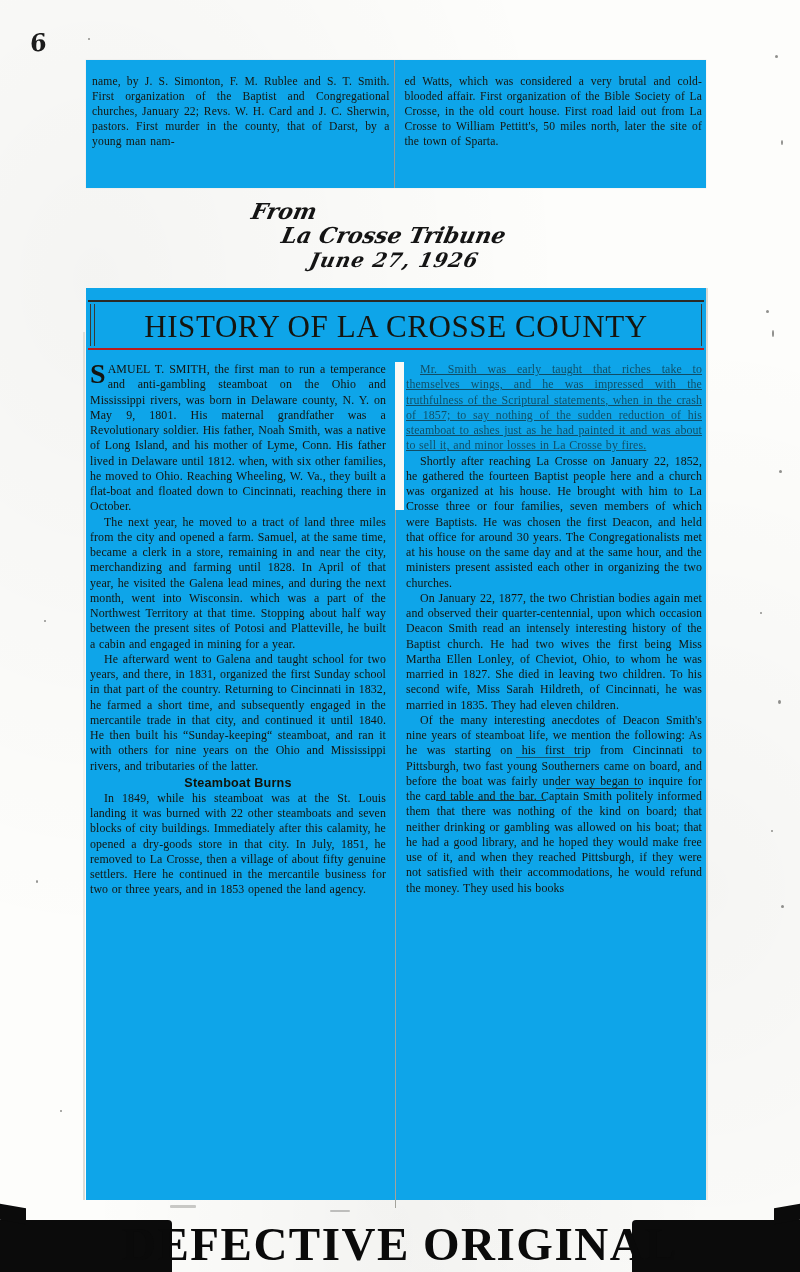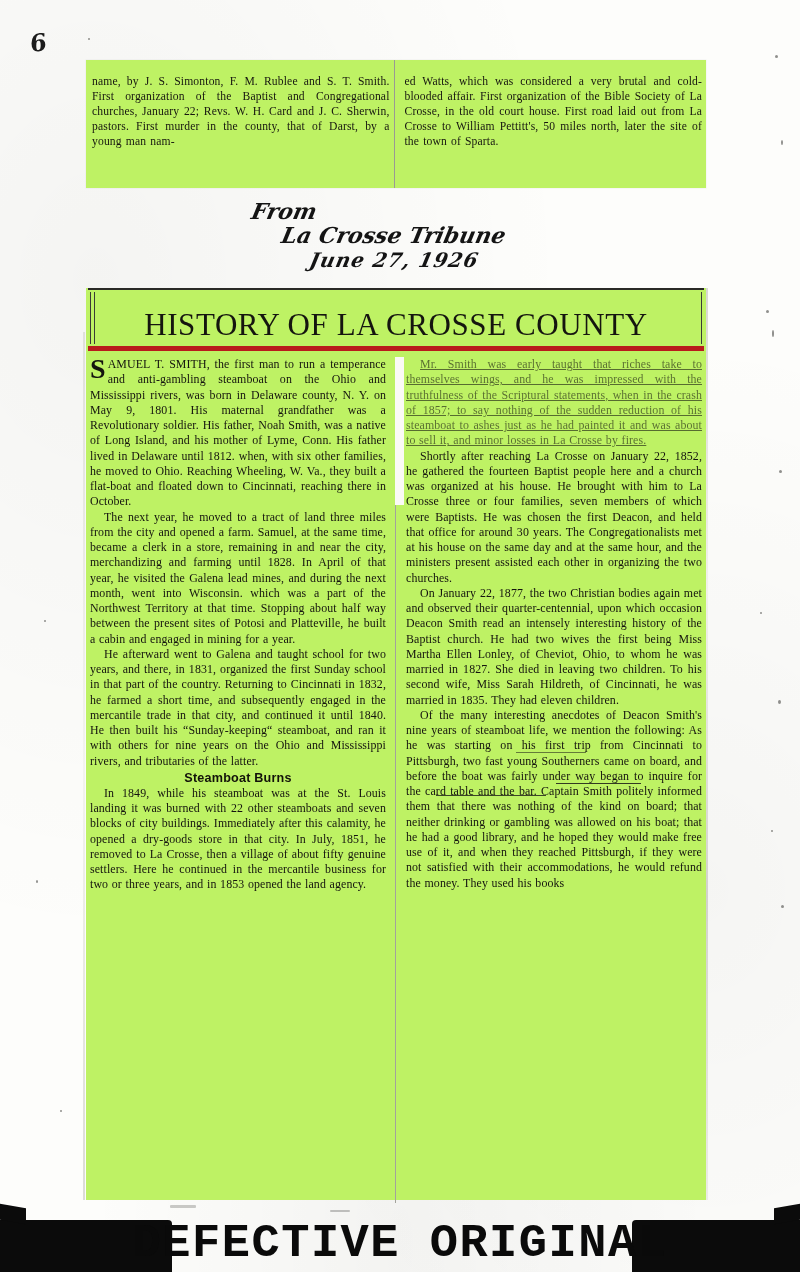--- a/index.html
+++ b/index.html
@@ -34,21 +34,21 @@
     position:absolute;left:30px;top:28px;
     font-family:"DejaVu Serif",serif;
     font-size:24px;font-weight:700;
     color:#1c1c1c;
     transform:rotate(-6deg) skewX(-6deg);
   }
 
   
   .clip{
     position:absolute;
-    background:#bef264;
+    background:#0ea5e9;
     color:#111;
   }
 
   #clip-top{
     left:86px;top:60px;width:620px;height:128px;
     box-shadow:0 0 0 .5px rgba(0,0,0,.05);
   }
   #clip-top .cols{display:flex;height:100%;}
   #clip-top .col{flex:1;padding:2px 4px 0 6px;position:relative;}
   #clip-top .col.right{border-left:1px solid #9a9a94;padding-left:10px;}
@@ -82,23 +82,23 @@
 
   
   #clip-main{
     left:86px;top:288px;width:620px;height:912px;
   }
 
   
   #masthead{
     position:relative;
     border-top:2px solid #2a2a26;
-    border-bottom:5px solid #b91c1c;
-    padding:16px 0 2px 0;
-    margin:0 2px;
+    border-bottom:2px solid #b91c1c;
+    padding:6px 0 2px 0;
+    margin:12px 2px;
   }
   #masthead .rule-left{
     position:absolute;left:2px;top:2px;bottom:2px;width:3px;
     border-left:1px solid #3a3a35;border-right:1px solid #3a3a35;
   }
   #masthead .rule-right{
     position:absolute;right:2px;top:2px;bottom:2px;width:1px;background:#3a3a35;
   }
   #headline{
     text-align:center;
@@ -220,21 +220,21 @@
     content:"";position:absolute;left:0;top:-14px;width:26px;height:16px;
     background:#0b0b0b;transform:skewY(10deg);
   }
   #banner .blk.r:after{
     content:"";position:absolute;right:0;top:-14px;width:26px;height:16px;
     background:#0b0b0b;transform:skewY(-10deg);
   }
   #banner-text{
     position:absolute;left:0;right:0;bottom:2px;
     text-align:center;
-    font-family:Liberation Mono, monospace;
+    font-family:Liberation Serif, serif;
     font-weight:700;
     font-size:47px;
     letter-spacing:1.5px;
     color:#0a0a0a;
     line-height:52px;
   }
 </style>
 </head>
 <body>
 

